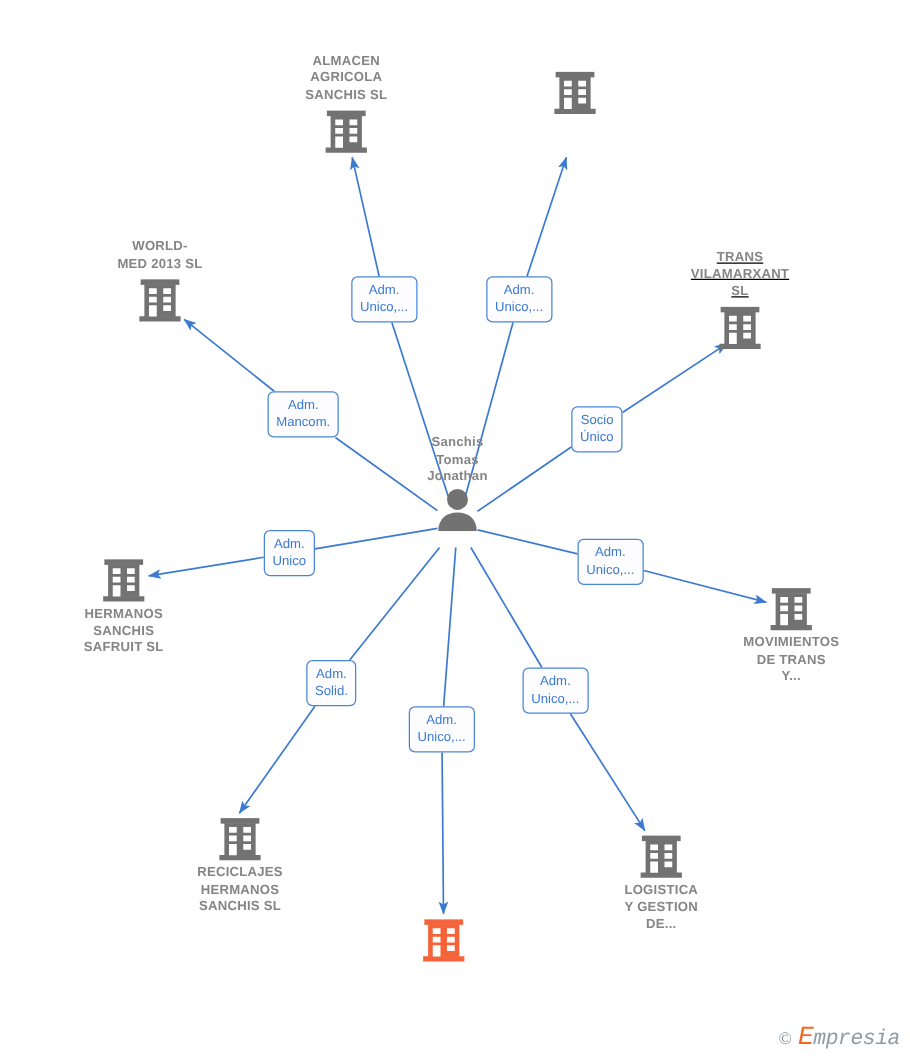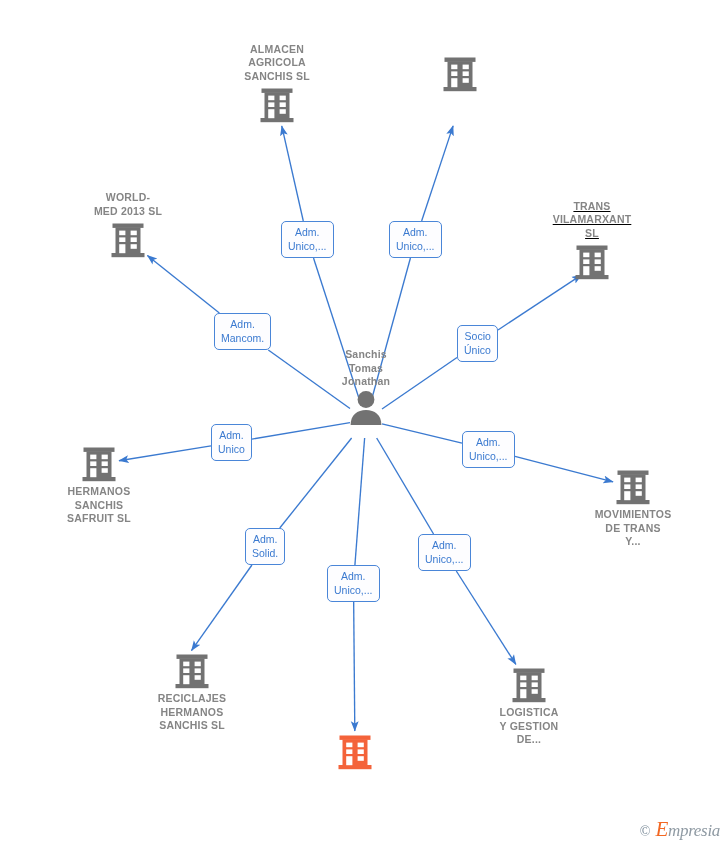--- a/index.html
+++ b/index.html
@@ -77,21 +77,21 @@
     gap: 5px;
     user-select: none;
   }
   #watermark .c {
     font-size: 14px;
     color: #7f8f9c;
     font-family: "Liberation Serif", serif;
   }
   #watermark .brand {
     font-size: 17px;
-    font-family: Liberation Serif, serif;
+    font-family: Liberation Mono, monospace;
     font-style: italic;
     color: #8f9aa3;
     letter-spacing: -.3px;
   }
   #watermark .brand .cap {
     color: #f26722;
     font-size: 21px;
   }
 </style>
 </head>

